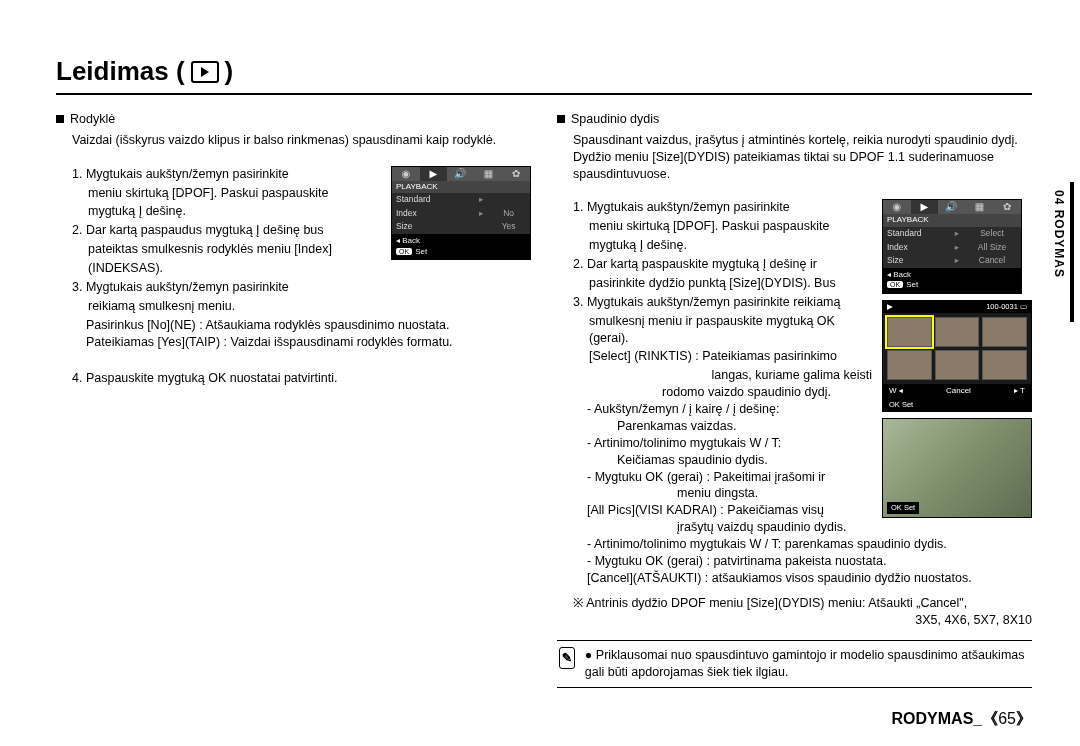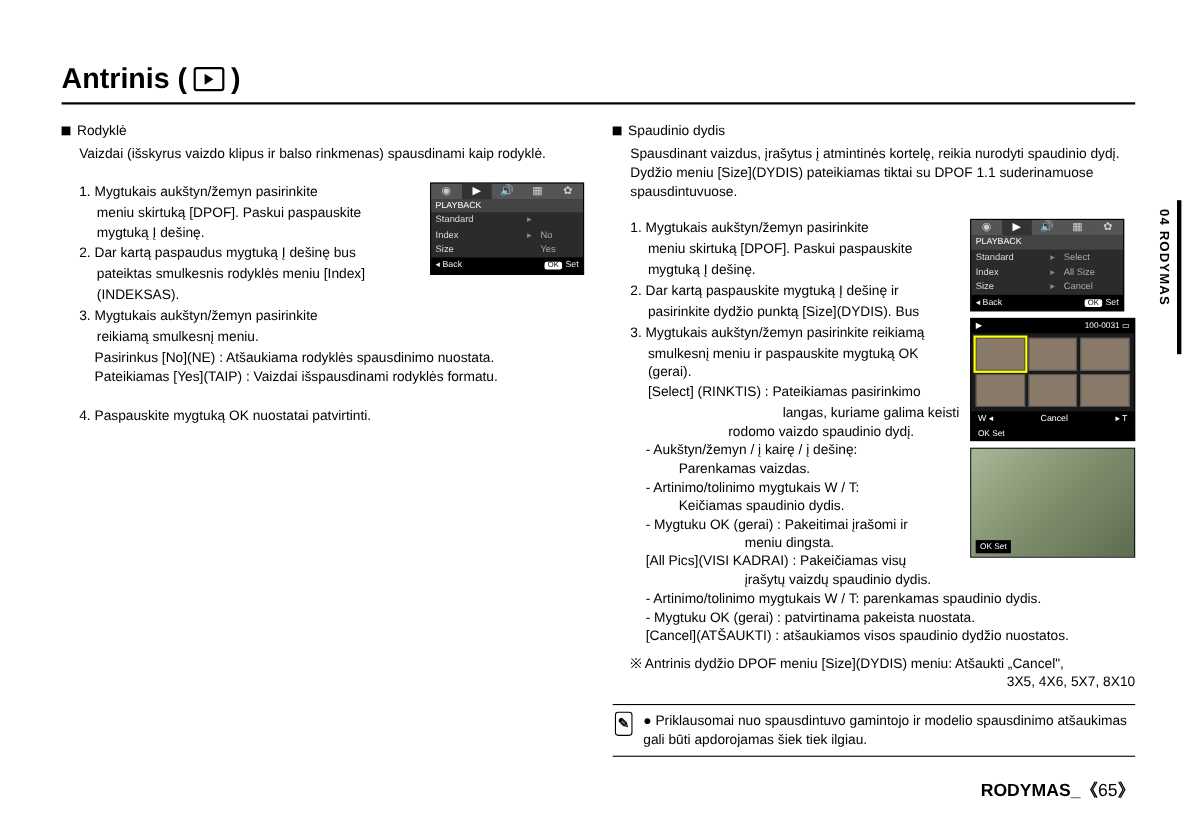--- a/index.html
+++ b/index.html
@@ -85,25 +85,25 @@
     color: #ccc;
     font-size: 10px;
   }
   .screen .topbar span.active { background: #333; color: #fff; }
   .screen .label {
     background: #444; color: #fff; font-size: 8px;
     padding: 1px 4px;
   }
   .screen table { width: 100%; border-collapse: collapse; font-size: 8.5px; }
   .screen td { padding: 1px 4px; color: #ddd; }
-  .screen td.r { color: #aaa; text-align: left; }
+  .screen td.r { color: #aaa; text-align: center; }
   .screen td.arrow { width: 8px; color: #888; text-align: center; }
   .screen .bottombar {
     background: #000; display: flex; justify-content: space-between;
-    font-size: 8px; padding: 2px 4px; color: #eee;
+    font-size: 8px; padding: 2px 4px; color: #eee; flex-direction: column;
   }
   .screen .bottombar .btn { background: #fff; color:#000; border-radius:2px; padding: 0 3px; font-size:7px; margin-right:3px;}
   .right-stack { float: right; width: 150px; margin-left: 6px; }
   .photo-screen {
     width: 150px;
     background: #1a1a1a;
     border: 1px solid #000;
     color: #fff;
     font-size: 8px;
     margin-top: 6px;
@@ -173,21 +173,21 @@
   }
   .footer .pn { font-weight: normal;}
   ol.steps { list-style: none; }
   ol.steps li { margin-bottom: 2px; }
   .clearfix::after { content:""; display:block; clear:both; }
 </style>
 </head>
 <body>
 
 <h1 class="page-title">
-  <span>Antrinis (</span>
+  <span>Leidimas (</span>
   <span class="play-icon"></span>
   <span>)</span>
 </h1>
 <div class="hr"></div>
 
 <div class="columns">
 
   <div class="col">
     <div class="section-head">
       <span class="black-sq"></span>

